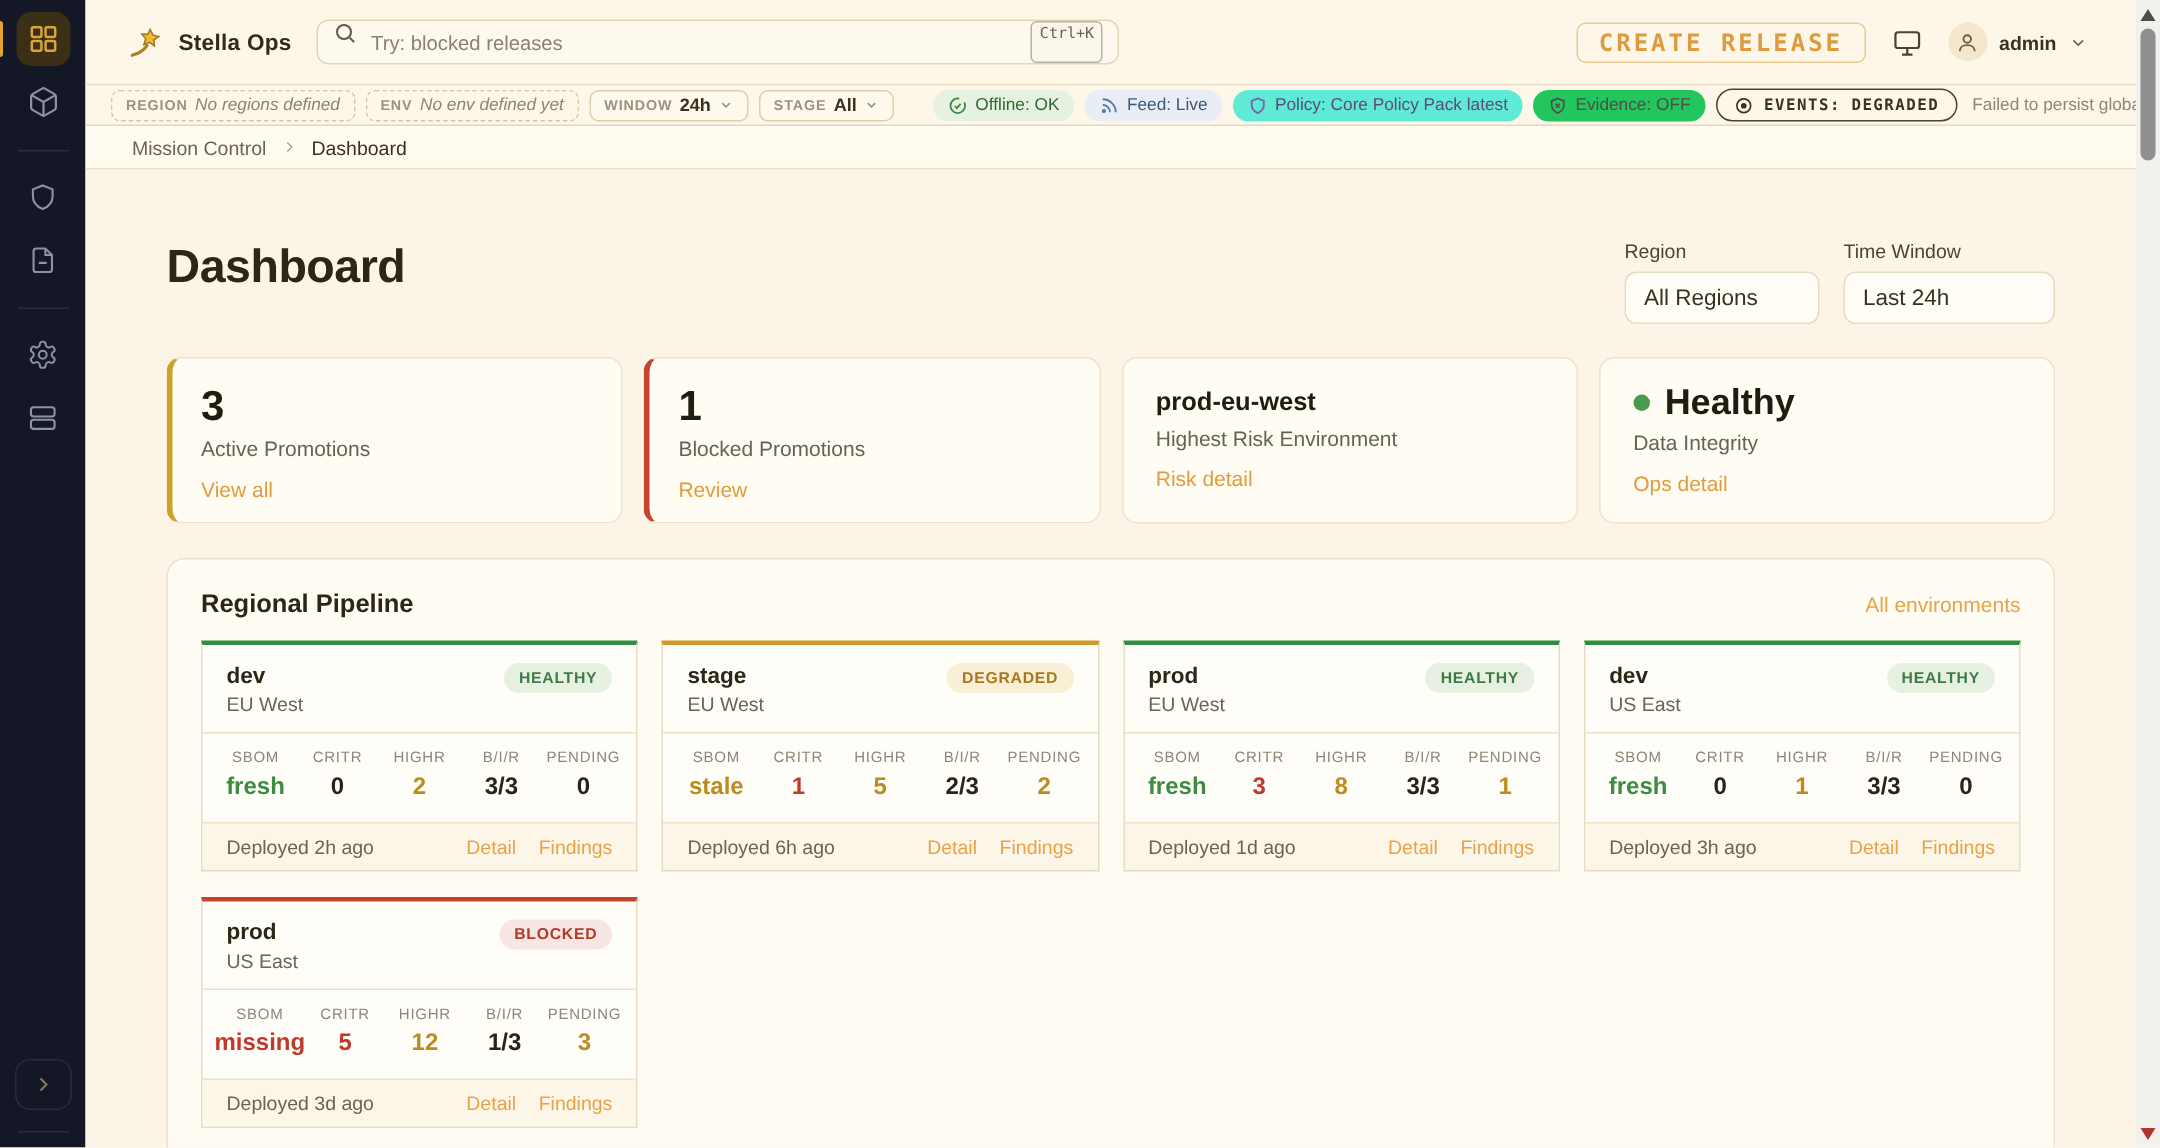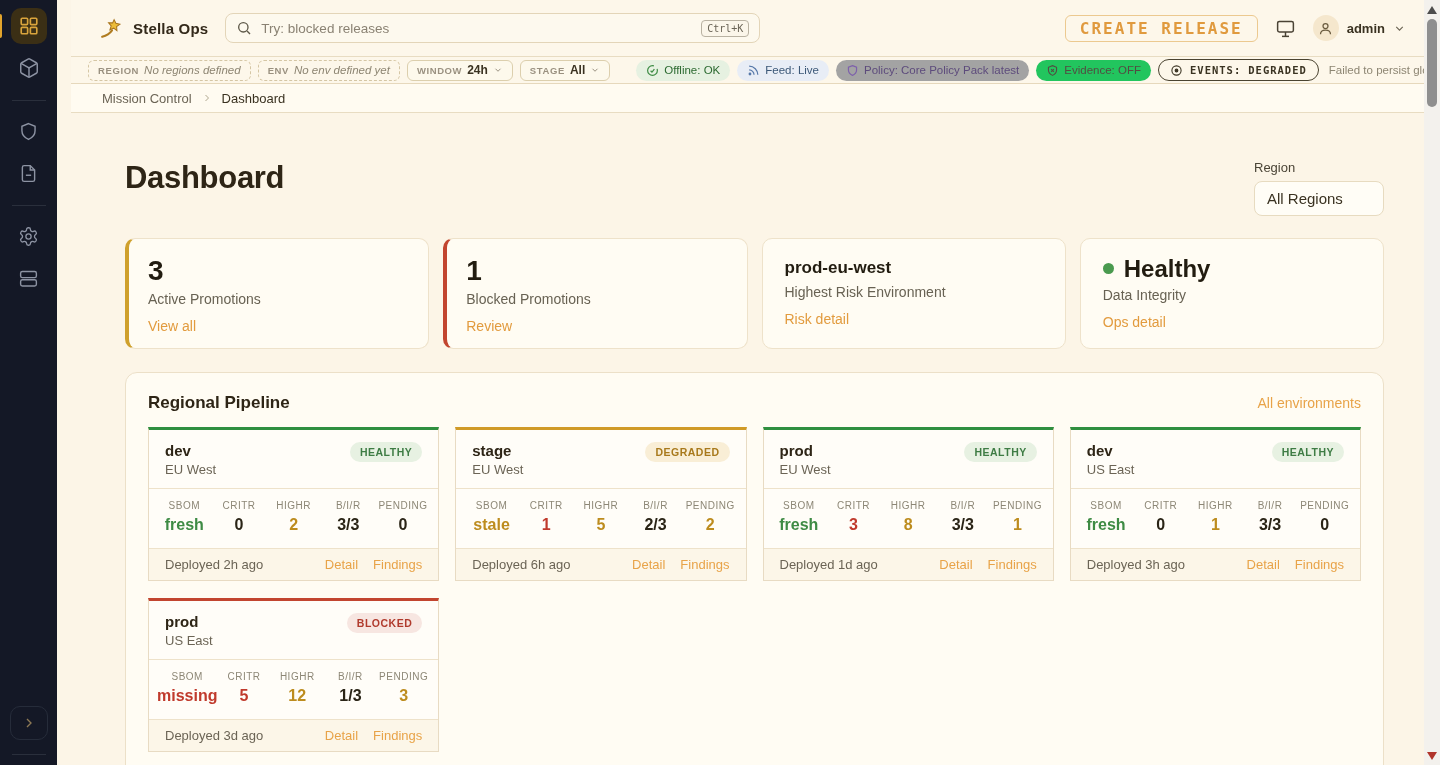--- a/index.html
+++ b/index.html
@@ -18,30 +18,30 @@
   .sb-item.active { background:#3b2f15; color:#d9a43c; position:relative; }
   .active-bar { position:absolute; left:-12px; top:6px; width:3px; height:24px;
                 background:#e2a42c; border-radius:0 2px 2px 0; }
   .sb-divider { width:34px; height:1px; background:#2a2f3c; margin:8px 0 12px; }
   .sb-bottom { margin-top:auto; display:flex; flex-direction:column; align-items:center; width:100%; }
   .collapse-btn { width:38px; height:34px; border:1px solid #262c3a; border-radius:10px;
                   display:flex; align-items:center; justify-content:center; color:#8d7a55; cursor:pointer; }
   .sb-bottom .sb-divider { margin:14px 0 10px; }
 
   
-  .main { position:absolute; left:71px; top:0; width:1367px; height:765px;
+  .main { position:absolute; left:57px; top:0; width:1367px; height:765px;
           display:flex; flex-direction:column; }
 
   
   .topbar { height:57px; flex:0 0 57px; background:#fdf7ea; border-bottom:1px solid #e8dcc2;
             display:flex; align-items:center; padding:0 32px 0 28px; }
   .brand { display:flex; align-items:center; gap:9px; }
   .brand-name { font-size:15px; font-weight:700; color:#33291a; letter-spacing:.2px; }
   .searchbox { width:535px; height:30px; margin-left:17px; border:1px solid #e3d5b8; border-radius:8px;
-               background:#fdf9ee; display:flex; align-items:center; padding:0 10px; gap:9px; }
+               background:#fdf9ee; display:flex; padding:0 10px; gap:9px; }
   .searchbox input { flex:1; border:none; outline:none; background:transparent; font-size:13.5px;
                      color:#3a3221; font-family:"Liberation Sans", sans-serif; }
   .searchbox input::placeholder { color:#8a8273; }
   .kbd { font-family:"DejaVu Sans Mono", monospace; font-size:10px; color:#6a6456;
          border:1px solid #b9b2a2; border-radius:4px; padding:2px 5px; background:#fbf6ea; }
   .top-right { margin-left:auto; display:flex; align-items:center; gap:17px; }
   .create-btn { height:27px; padding:0 14px; border:1px solid #ecc98f; border-radius:6px;
                 background:transparent; color:#e09a3e; font-family:"DejaVu Sans Mono", monospace;
                 font-size:16px; font-weight:700; letter-spacing:2px; cursor:pointer; }
   .monitor { color:#4a4335; }
@@ -59,21 +59,21 @@
   .ctx-solid { border:1px solid #dccfad; background:#fdf9ec; cursor:pointer;text-align:right; }
   .ctx-label { font-size:9.5px; font-weight:700; letter-spacing:.6px; color:#9a9180; }
   .ctx-italic { font-size:11.5px; font-style:italic; color:#8d8572; }
   .ctx-value { font-size:12px; font-weight:700; color:#3a3221; }
   .ctx-chev { color:#9a9180; }
   .vdiv { width:1px; height:16px; background:#d8cbac; margin:0 6px; }
   .pill { height:21px; display:flex; align-items:center; gap:5px; padding:0 10px;
           border-radius:999px; font-size:11.5px; font-weight:500; }
   .pill-green { background:#e6f1e1; color:#2c6a31; } .pill-green svg { color:#3c8a42; }
   .pill-blue { background:#e8edf6; color:#3c5878; } .pill-blue svg { color:#5577a8; }
-  .pill-purple { background:#a3a3a3; color:#5d4b7c; } .pill-purple svg { color:#7e61ab; }
+  .pill-purple { background:#5eead4; color:#5d4b7c; } .pill-purple svg { color:#7e61ab; }
   .pill-gray { background:#22c55e; color:#524d42; } .pill-gray svg { color:#524d42; }
   .events-pill { height:22px; display:flex; align-items:center; gap:7px; padding:0 11px;
                  border:1.5px solid #4a4330; border-radius:999px; color:#3a3322;
                  font-family:"DejaVu Sans Mono", monospace; font-size:10.5px; font-weight:700;
                  letter-spacing:1px; }
   .notice { font-size:11.5px; color:#8d8673; margin-left:3px; }
 
   
   .breadcrumb { height:29px; flex:0 0 29px; background:#fffbf1; border-bottom:1px solid #e8dcc2;
                 display:flex; align-items:center; gap:9px; padding-left:31px; font-size:13px; }
@@ -359,20 +359,24 @@
     <div class="content">
       <div class="page-head">
         <div>
           <h1 class="page-title">Dashboard</h1>
         </div>
         <div class="head-filters">
           <div class="filter-group">
             <div class="f-label">Region</div>
             <div class="f-select f-region">All Regions</div>
           </div>
+          <div class="filter-group">
+            <div class="f-label">Time Window</div>
+            <div class="f-select f-window">Last 24h</div>
+          </div>
         </div>
       </div>
 
       <div class="summary">
         <div class="scard accent-amber">
           <div class="s-value">3</div>
           <div class="s-label">Active Promotions</div>
           <span class="s-link">View all</span>
         </div>
         <div class="scard accent-red">

